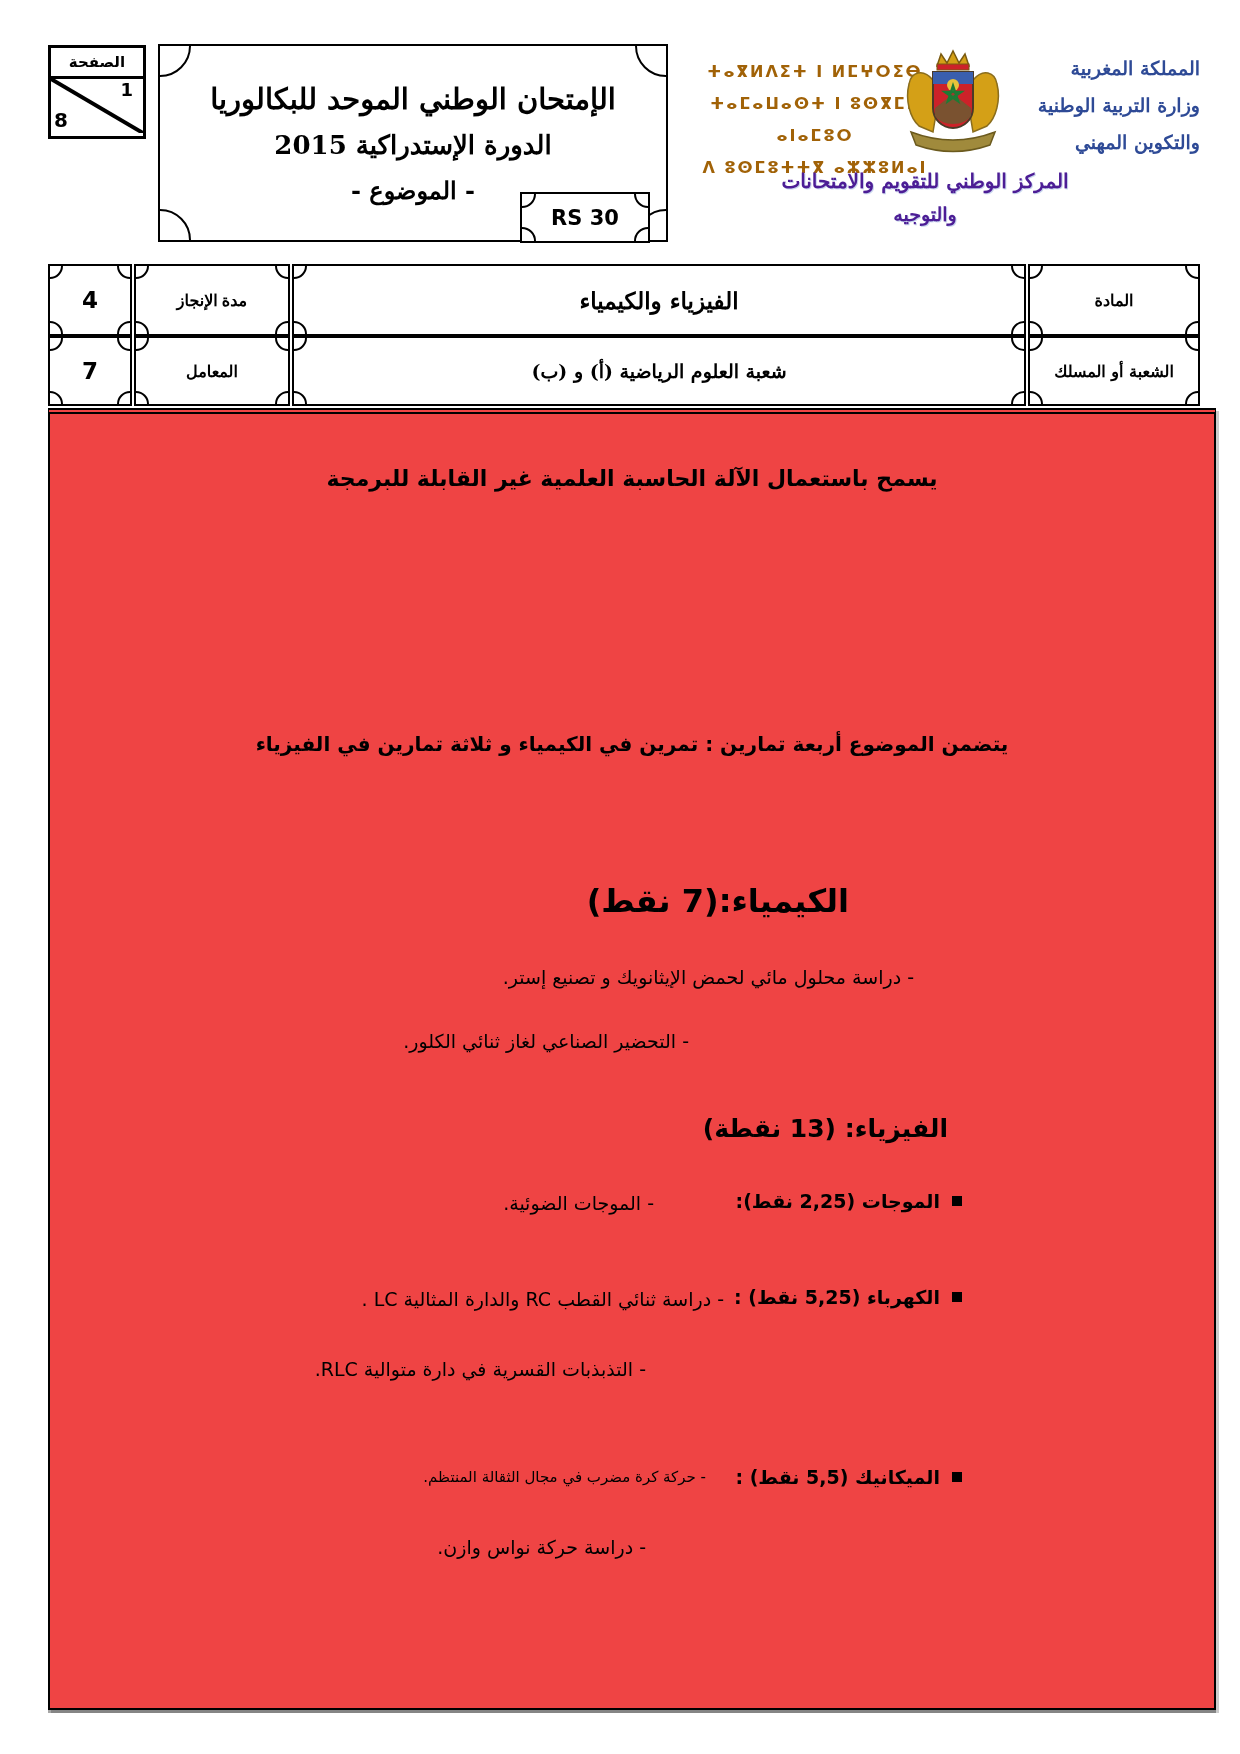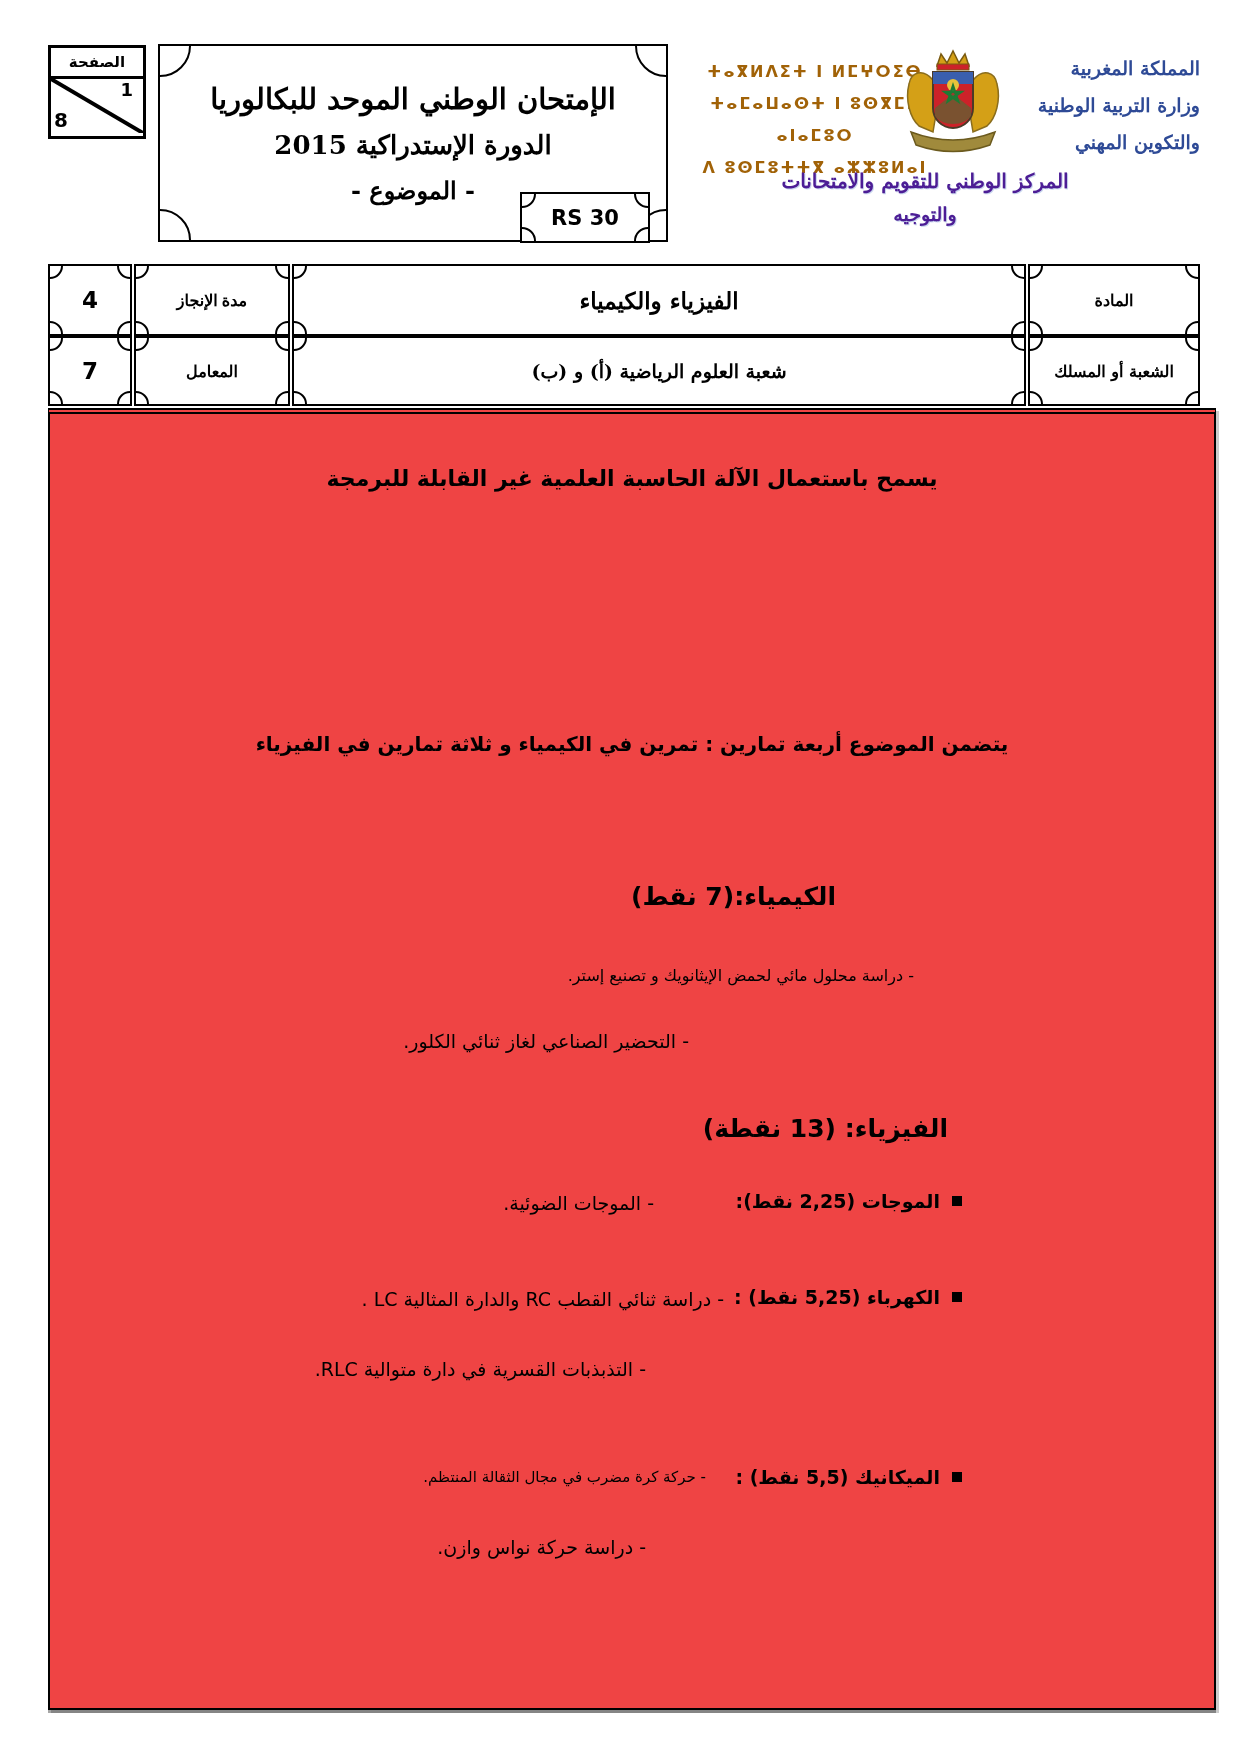--- a/index.html
+++ b/index.html
@@ -63,22 +63,22 @@
   .f-val1{font-size:23px;font-weight:bold;font-family:"DejaVu Serif",serif;letter-spacing:1px;}
   .f-val2{font-size:19px;font-weight:bold;font-family:"DejaVu Serif",serif;}
   .f-lab{font-size:16px;font-weight:bold;font-family:"DejaVu Serif",serif;}
 
   
   .content{left:48px;top:408px;width:1164px;height:1294px;border:2px solid #000;border-top:6px double #000;
            background:#ef4444;box-shadow:0 3px 0 rgba(0,0,0,.35),3px 3px 0 rgba(0,0,0,.2);}
   .content .line{position:absolute;white-space:nowrap;}
   .notice{top:52px;left:0;width:100%;text-align:center;font-size:22px;font-weight:bold;}
   .overview{top:318px;left:0;width:100%;text-align:center;font-size:20px;font-weight:bold;}
-  .chem-h{top:468px;right:378px;font-size:25px;font-weight:bold;margin-left:6px;}
-  .chem-i1{top:552px;right:300px;font-size:16px;text-align:right;}
+  .chem-h{top:468px;right:365px;font-size:32px;font-weight:bold;margin-left:6px;}
+  .chem-i1{top:552px;right:300px;font-size:19px;text-align:right;}
   .chem-i2{top:616px;right:525px;font-size:19px;}
   .phys-h{top:700px;right:266px;font-size:25px;font-weight:bold;}
   .sec-label{display:flex;flex-direction:row;align-items:center;gap:12px;font-size:19px;font-weight:bold;}
   .sq{width:10px;height:10px;background:#000;flex:0 0 auto;}
   .wav-l{top:776px;right:252px;}
   .wav-i1{top:778px;right:560px;font-size:19px;}
   .ele-l{top:872px;right:252px;}
   .ele-i1{top:874px;right:490px;font-size:19px;}
   .ele-i2{top:944px;right:568px;font-size:19px;}
   .mec-l{top:1052px;right:252px;}

